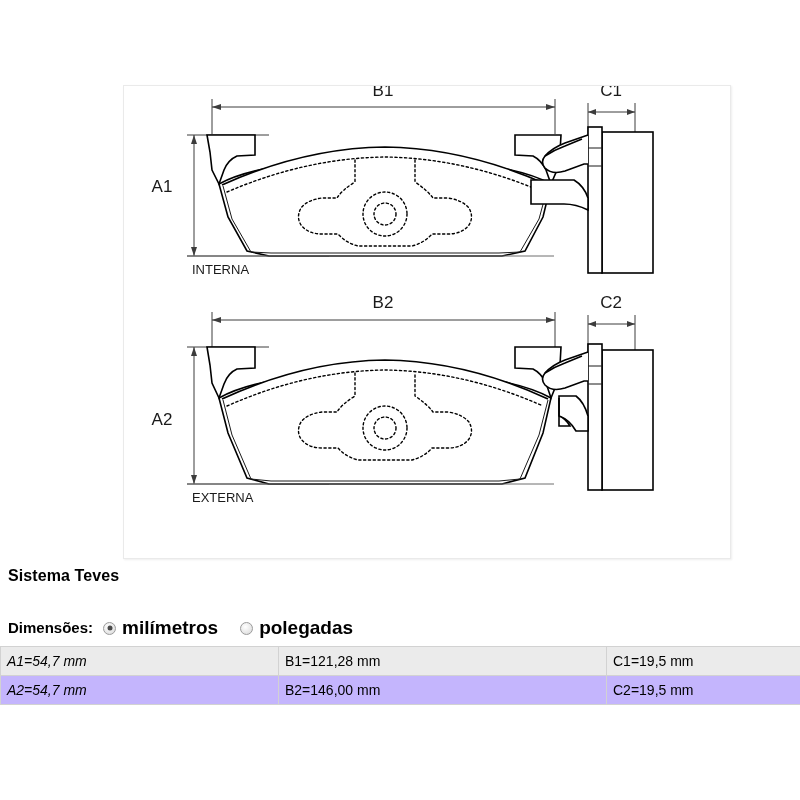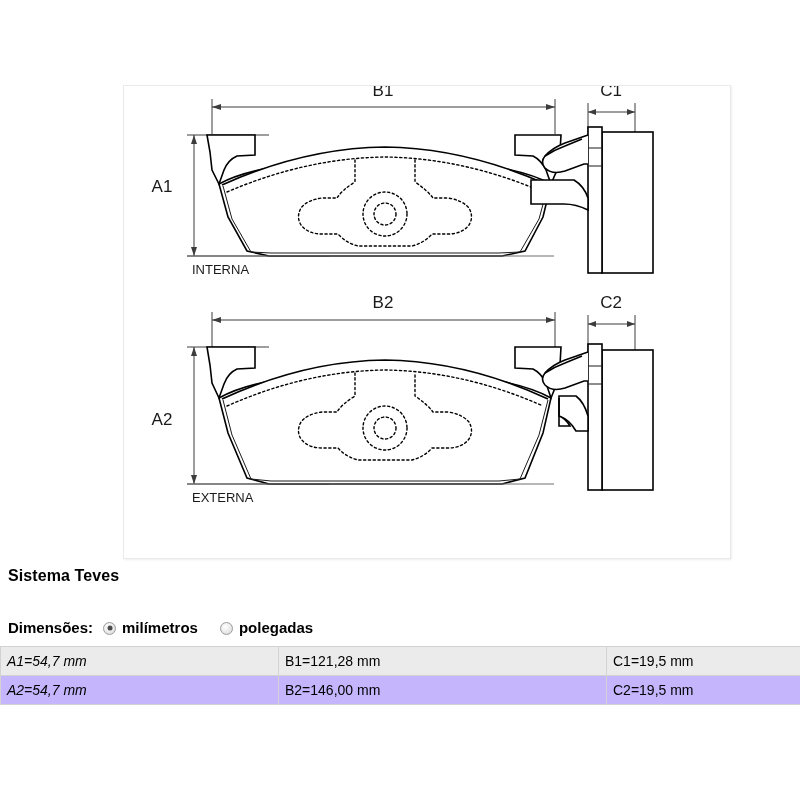--- a/index.html
+++ b/index.html
@@ -51,21 +51,21 @@
     margin-right:6px;
     flex:none;
   }
   .radio.checked::after{
     content:"";
     position:absolute;left:50%;top:50%;
     width:5px;height:5px;border-radius:50%;
     background:#4a4a4a;
     transform:translate(-50%,-50%);
   }
-  .radio-opt .opt-label{font-size:15px;font-weight:bold;}
+  .radio-opt .opt-label{font-size:19px;font-weight:bold;}
 
   
   .dim-table{
     position:absolute;
     left:0px;top:646px;
     width:800px;
     border-collapse:collapse;
     font-size:14px;
     table-layout:fixed;
   }

